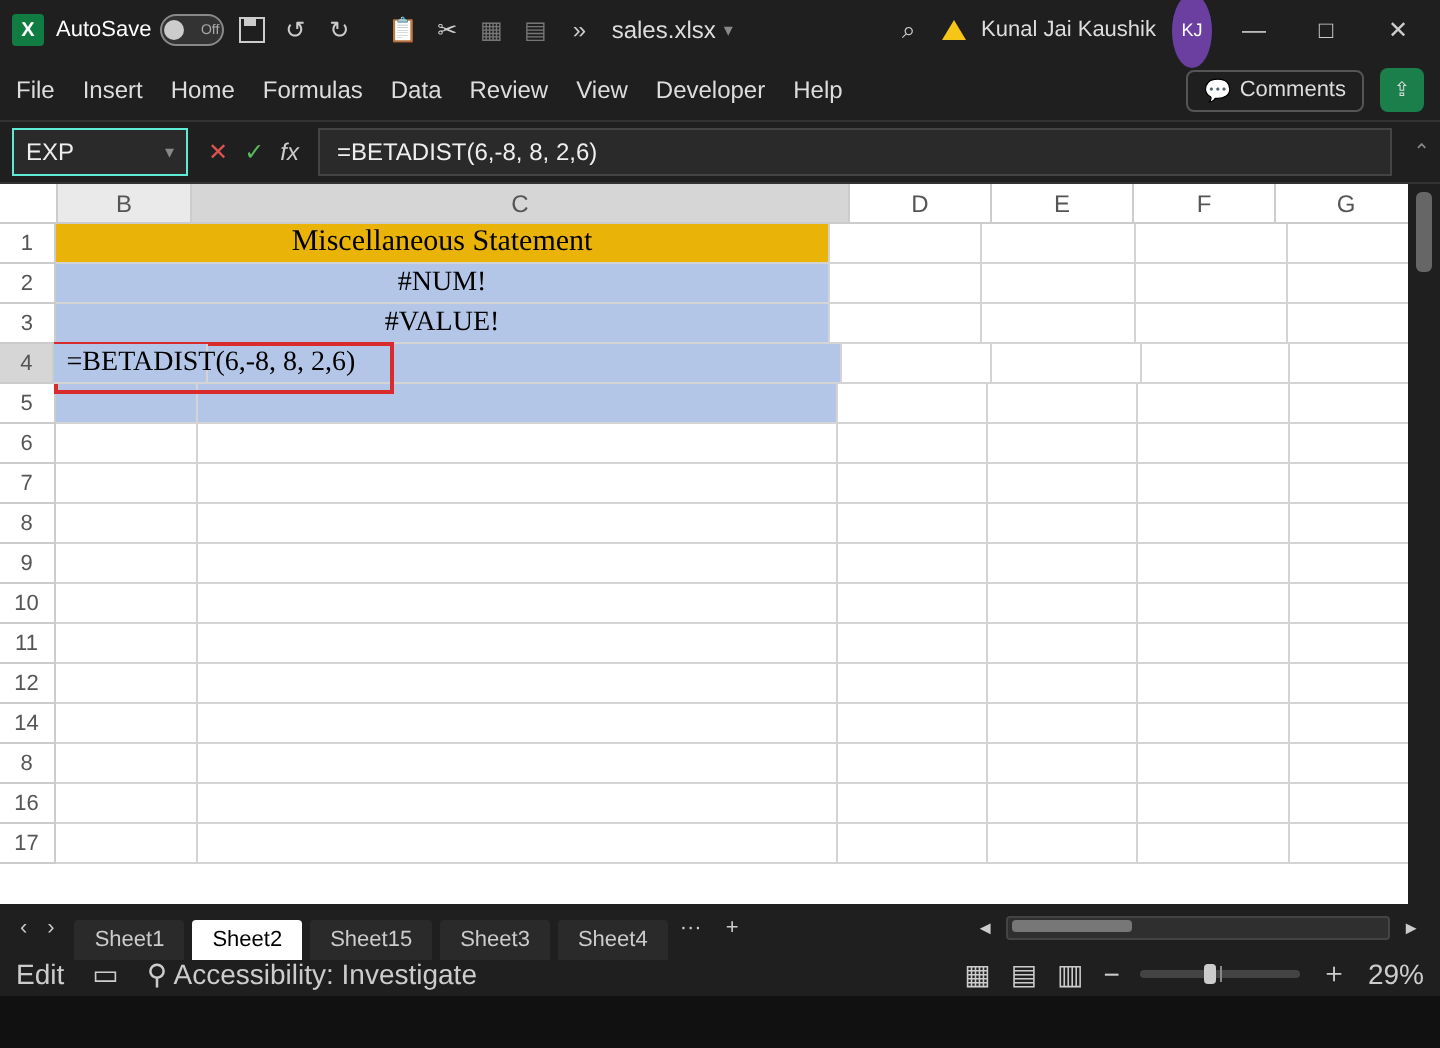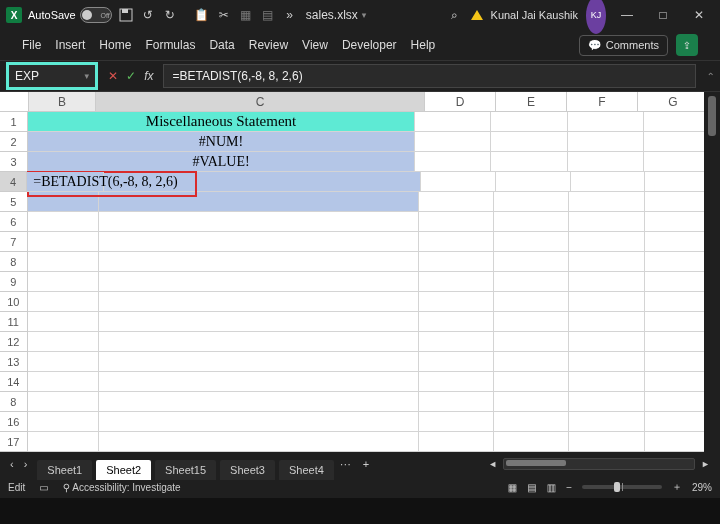--- a/index.html
+++ b/index.html
@@ -10,62 +10,62 @@
   .toggle .knob{width:10px;height:10px;border-radius:50%;background:#ccc}
   .tb-icon{width:16px;height:16px;display:flex;align-items:center;justify-content:center;color:#ccc;font-size:12px}
   .tb-sep{flex:0 0 4px}
   .title-mid{flex:1;display:flex;align-items:center;justify-content:center;gap:80px}
   .filename{display:flex;align-items:center;gap:4px;color:#ddd;font-size:12px}
   .search-icon{color:#ccc}
   .user-area{display:flex;align-items:center;gap:8px}
   .warn{width:0;height:0;border-left:6px solid transparent;border-right:6px solid transparent;border-bottom:10px solid #f5c518}
   .avatar{width:20px;height:37px;border-radius:50%;background:#6b3fa0;color:#fff;font-size:9px;display:flex;align-items:center;justify-content:center}
   .win-btn{width:30px;height:30px;display:flex;align-items:center;justify-content:center;color:#ccc}
-  .ribbon-tabs{display:flex;align-items:center;height:30px;background:#1f1f1f;padding:0 22px;gap:14px;color:#ddd;font-size:12px}
+  .ribbon-tabs{display:flex;align-items:center;height:30px;background:#1f1f1f;padding:0 8px;gap:14px;color:#ddd;font-size:12px}
   .ribbon-tabs .rt{cursor:pointer}
   .ribbon-right{margin-left:auto;display:flex;align-items:center;gap:8px}
   .comments-btn{border:1px solid #555;border-radius:4px;padding:3px 8px;display:flex;align-items:center;gap:4px;font-size:11px;color:#ddd}
   .share-btn{background:#1a7f4b;width:22px;height:22px;border-radius:4px;display:flex;align-items:center;justify-content:center;font-size:10px}
   .formula-row{display:flex;align-items:center;height:30px;background:#1f1f1f;border-top:1px solid #333;border-bottom:1px solid #333}
-  .namebox{width:74px;height:22px;background:#2a2a2a;border:3px solid #5eead4;margin-left:6px;display:flex;align-items:center;padding:0 6px;font-size:12px;color:#eee;justify-content:space-between}
+  .namebox{width:74px;height:22px;background:#2a2a2a;border:1px solid #5eead4;margin-left:6px;display:flex;align-items:center;padding:0 6px;font-size:12px;color:#eee;justify-content:space-between}
   .fx-btns{display:flex;align-items:center;gap:8px;margin:0 10px;color:#ccc;font-size:12px}
   .fx-btns .x{color:#d9534f}
   .fx-btns .chk{color:#5cb85c}
   .fx{font-style:italic;color:#ccc}
   .formula-bar{flex:1;height:22px;background:#2a2a2a;border:1px solid #444;margin-right:24px;display:flex;align-items:center;padding:0 8px;color:#eee;font-size:12px;position:relative}
   .formula-expand{position:absolute;right:-20px;color:#888;font-size:10px}
   .grid-area{background:#fff;height:360px;display:flex;flex-direction:column;color:#000;position:relative}
   .col-headers{display:flex;height:20px;background:#fff}
   .corner{width:28px;border-right:1px solid #ccc;border-bottom:1px solid #ccc;background:#fff}
   .ch{border-right:1px solid #ccc;border-bottom:1px solid #ccc;display:flex;align-items:center;justify-content:center;font-size:12px;color:#555;background:#fff}
   .ch.sel{background:#d6d6d6}
   .ch.partial{background:#eaeaea}
   .rows{display:flex;flex-direction:column}
   .row{display:flex;height:20px}
   .rh{width:28px;border-right:1px solid #ccc;border-bottom:1px solid #ccc;display:flex;align-items:center;justify-content:center;font-size:11px;color:#555;background:#fff}
   .rh.sel{background:#d6d6d6}
   .cell{border-right:1px solid #d4d4d4;border-bottom:1px solid #d4d4d4;display:flex;align-items:center;font-size:13px;padding:0 4px;background:#fff;overflow:hidden;white-space:nowrap}
   .wB{width:66px}
   .wC{width:328px}
   .wD,.wE,.wF,.wG{width:70px}
-  .merge-title{background:#5eead4;color:#000;justify-content:center;font-family:"Times New Roman",serif;font-size:15px}
+  .merge-title{background:#eab308;color:#000;justify-content:center;font-family:"Times New Roman",serif;font-size:15px}
   .shade{background:#b4c6e7;font-family:"Times New Roman",serif;font-size:14px}
   .center{justify-content:center}
   .left{justify-content:flex-start;padding-left:6px}
   .active-cell{position:absolute;border:2px solid #d92b2b;pointer-events:none}
   .sheet-tabs{display:flex;align-items:center;height:24px;background:#1f1f1f;color:#ccc;font-size:11px;position:relative}
   .st-nav{display:flex;gap:10px;padding:0 10px;align-items:center}
   .stab{padding:4px 10px;background:#2a2a2a;border-radius:2px 2px 0 0;margin-top:12px}
   .stab.active{background:#fff;color:#000}
   .stab.sep{margin-left:4px}
   .plus{padding:2px 6px;color:#ccc}
   .st-right{margin-left:auto;display:flex;align-items:center;gap:6px;padding-right:10px}
   .hscroll{width:190px;height:10px;background:#2f2f2f;border:1px solid #444;position:relative;border-radius:2px}
   .hscroll .thumb{position:absolute;left:2px;top:1px;width:60px;height:6px;background:#777;border-radius:2px}
-  .statusbar{display:flex;align-items:center;height:22px;background:#1f1f1f;color:#ccc;font-size:10px;padding:0 8px;gap:14px}
+  .statusbar{display:flex;align-items:center;height:22px;background:#1f1f1f;color:#ccc;font-size:14px;padding:0 8px;gap:14px}
   .statusbar .right{margin-left:auto;display:flex;align-items:center;gap:10px}
   .zoom-slider{width:80px;height:4px;background:#444;position:relative;border-radius:2px}
   .zoom-slider .zmid{position:absolute;left:50%;top:-2px;width:1px;height:8px;background:#888}
   .zoom-slider .zthumb{position:absolute;left:40%;top:-3px;width:6px;height:10px;background:#ccc;border-radius:2px}
   .vscroll{position:absolute;right:0;top:0;width:16px;height:100%;background:#1f1f1f;display:flex;flex-direction:column;align-items:center}
   .vscroll .thumb{width:8px;height:40px;background:#666;border-radius:3px;margin-top:4px}
   svg{display:block}
 </style>
 </head>
 <body>
@@ -253,29 +253,20 @@
         <div class="rh">11</div>
         <div class="cell wB"></div>
         <div class="cell wC"></div>
         <div class="cell wD"></div>
         <div class="cell wE"></div>
         <div class="cell wF"></div>
         <div class="cell wG"></div>
       </div>
     <div class="row">
         <div class="rh">12</div>
-        <div class="cell wB"></div>
-        <div class="cell wC"></div>
-        <div class="cell wD"></div>
-        <div class="cell wE"></div>
-        <div class="cell wF"></div>
-        <div class="cell wG"></div>
-      </div>
-    <div class="row">
-        <div class="rh">13</div>
         <div class="cell wB"></div>
         <div class="cell wC"></div>
         <div class="cell wD"></div>
         <div class="cell wE"></div>
         <div class="cell wF"></div>
         <div class="cell wG"></div>
       </div>
     <div class="row">
         <div class="rh">14</div>
         <div class="cell wB"></div>

